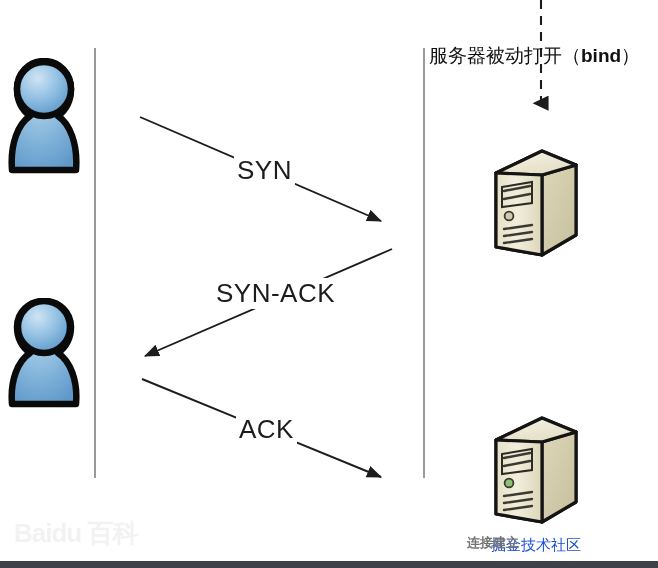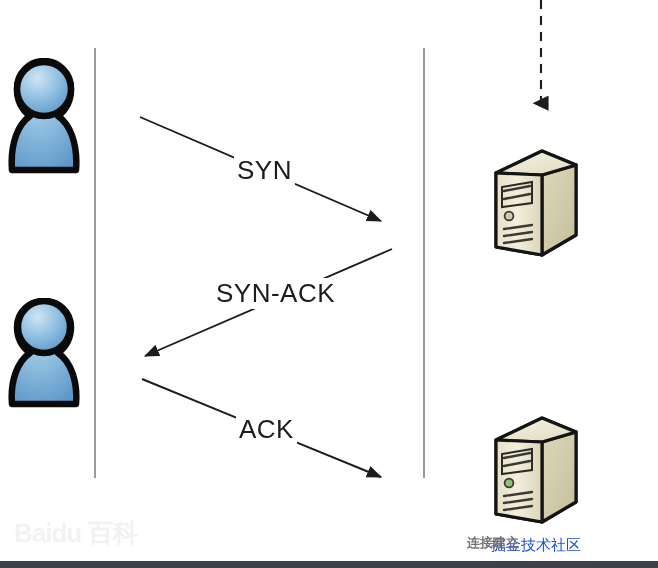--- a/index.html
+++ b/index.html
@@ -214,20 +214,21 @@
     <path d="M16,44 L46,39 L46,60 L16,64 Z" fill="none" stroke="#2b2b26" stroke-width="2"></path>
     <circle cx="23" cy="73" r="4.4" fill="#8fc07a" stroke="#3a3a33" stroke-width="1.8"></circle>
   </svg>
 
   <div class="msg-label" id="label-syn">SYN</div>
 
   <div class="msg-label" id="label-syn-ack">SYN-ACK</div>
 
   <div class="msg-label" id="label-ack">ACK</div>
 
+  <div id="server-open-caption"><span>服务器被动打开（</span><b>bind</b><span>）</span></div>
 
   <div id="watermark-juejin">掘金技术社区</div>
 
   <div id="connection-caption">连接建立</div>
 
   <div id="watermark-baidu">
     <div id="watermark-baidu-text">Baidu 百科</div>
   </div>
 
   <div id="bottom-bar"></div>

